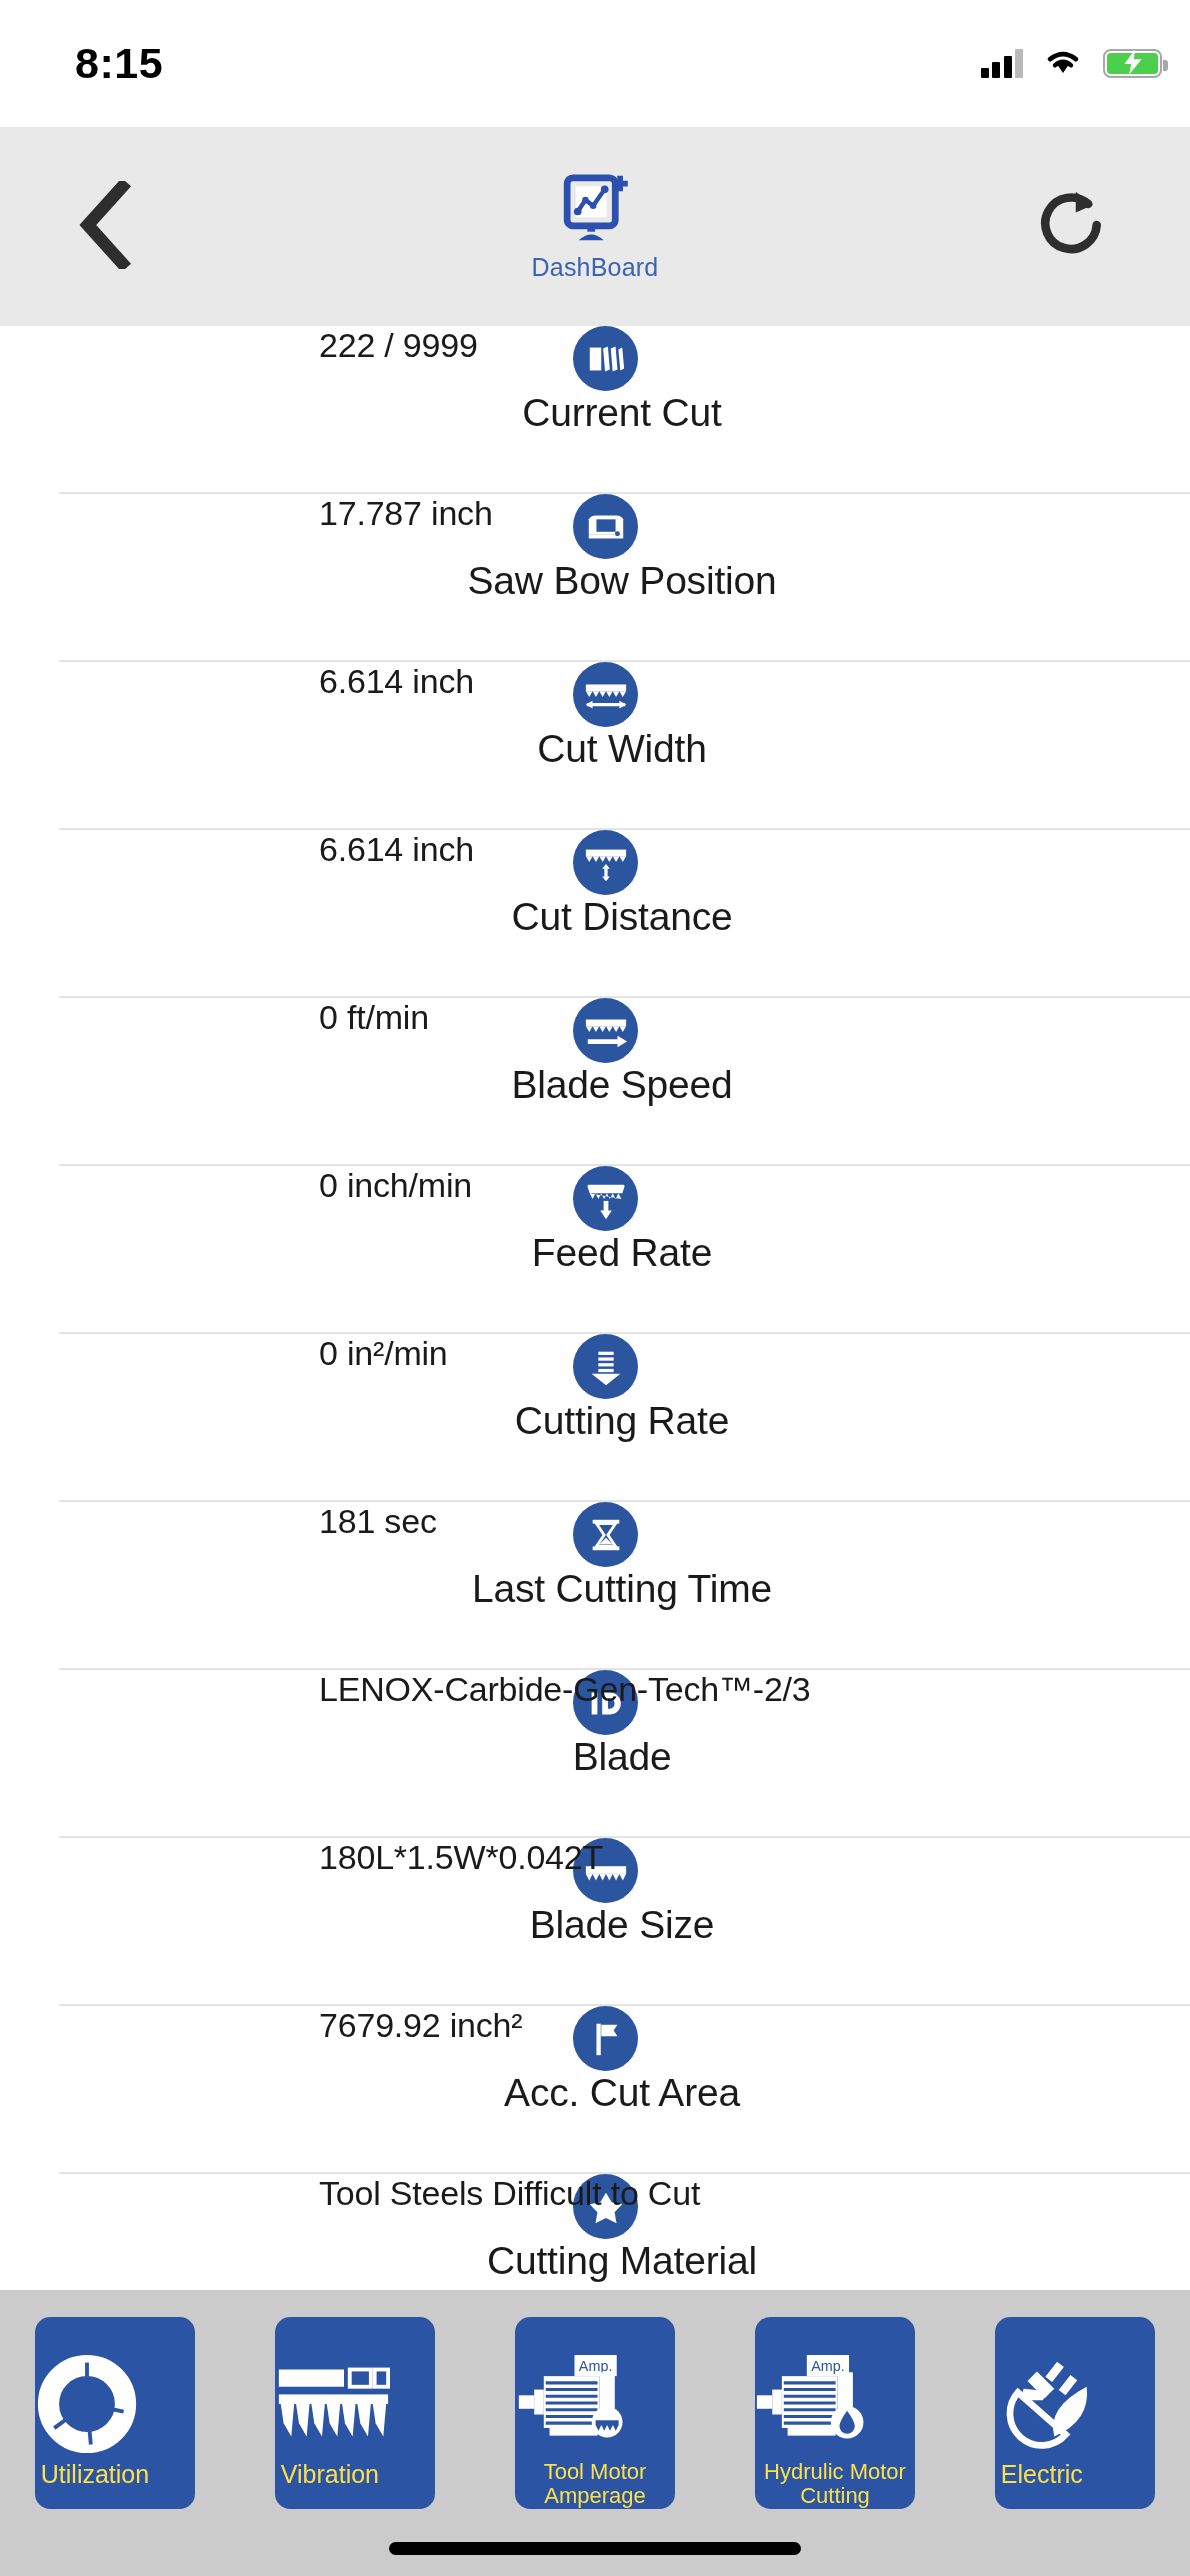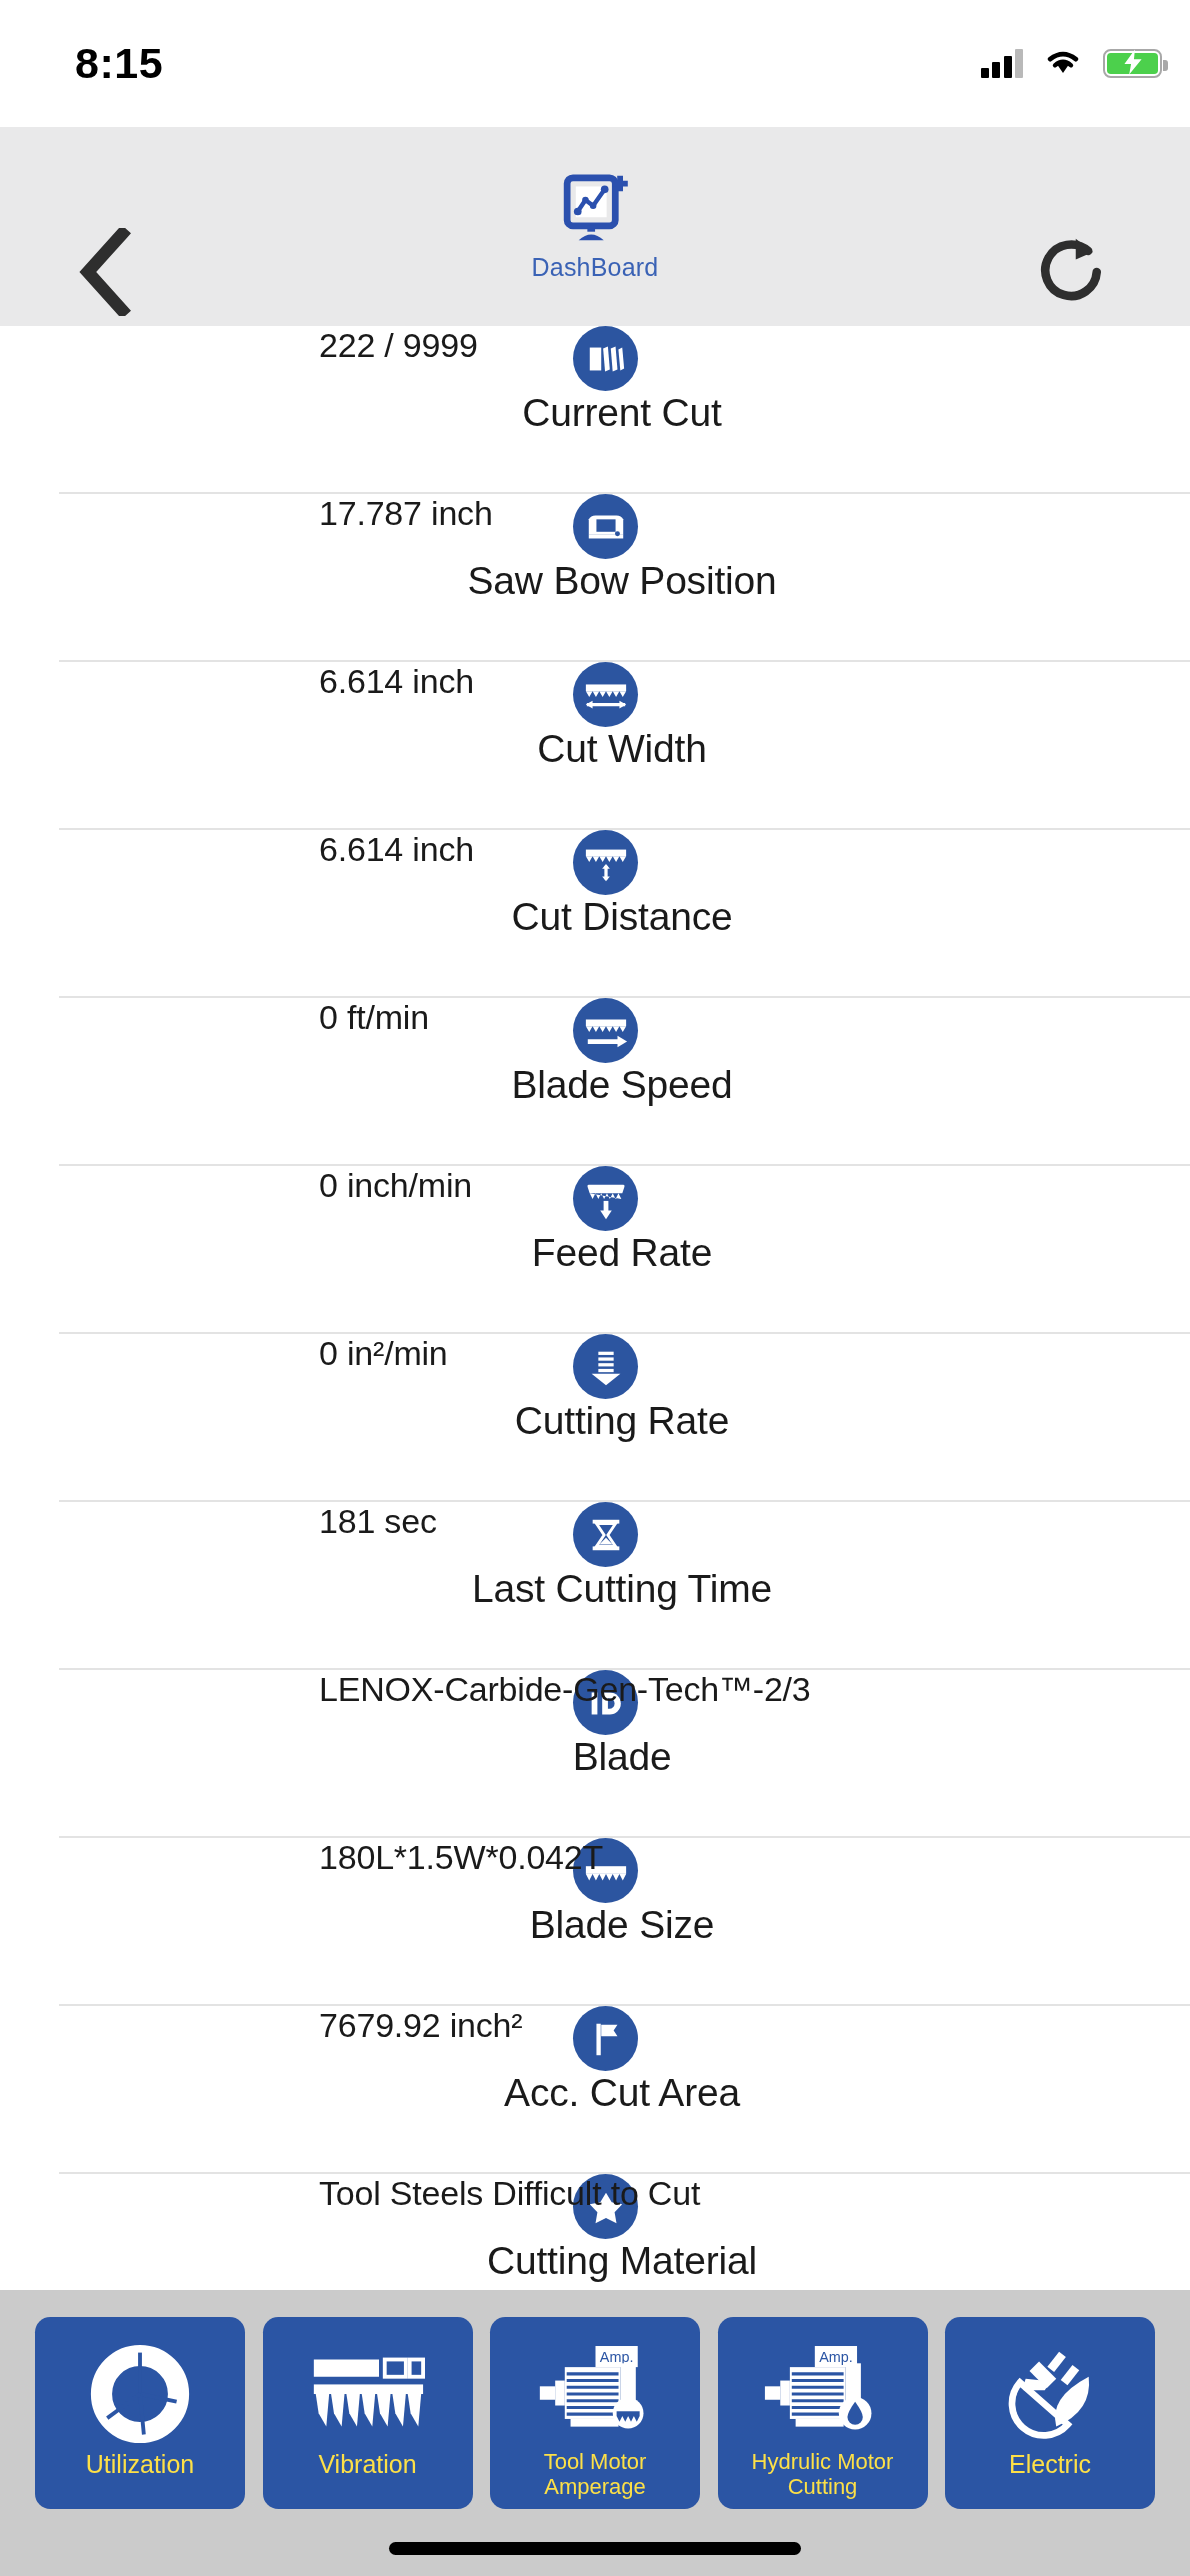--- a/index.html
+++ b/index.html
@@ -24,21 +24,21 @@
   .signal i:nth-child(3){height:22px;}
   .signal i:nth-child(4){height:29px;background:#b9b9b9;}
   .battery{position:relative;width:59px;height:29px;border:2.9px solid #a8a8a8;border-radius:7.7px;
            box-sizing:border-box;background:#fff;}
   .battery::after{content:"";position:absolute;right:-7.7px;top:8.6px;width:4.8px;height:11.5px;
                   background:#a8a8a8;border-radius:0 2.9px 2.9px 0;}
   .battery .lvl{position:absolute;left:1.9px;top:1.9px;bottom:1.9px;right:1.9px;background:#4cd04c;border-radius:3.8px;}
   .battery .bolt{position:absolute;left:50%;top:50%;transform:translate(-50%,-50%);z-index:2;}
 
   
-  .navbar{flex:0 0 199px;height:199px;background:#e9e9ea;display:flex;align-items:flex-end;
+  .navbar{flex:0 0 199px;height:199px;background:#e9e9ea;display:flex;align-items:center;
           justify-content:space-between;padding:0 78px;box-sizing:border-box;position:relative;}
   .nav-back{width:86px;height:105px;display:flex;align-items:center;justify-content:flex-start;cursor:pointer;}
   .nav-title{position:absolute;left:50%;top:50%;transform:translate(-50%,-50%);
              display:flex;flex-direction:column;align-items:center;gap:1.9px;}
   .nav-title .ttl{font-size:25px;color:#3a62b5;letter-spacing:0.2px;}
   .nav-refresh{width:86px;height:105px;display:flex;align-items:center;justify-content:flex-end;cursor:pointer;}
 
   
   .list{flex:1 1 auto;background:#fff;overflow:hidden;}
   .row{height:168px;display:flex;align-items:center;box-sizing:border-box;
@@ -46,22 +46,22 @@
   .row::after{content:"";position:absolute;left:59px;right:0;bottom:0;height:1.9px;background:#e3e3e3;}
   .row .ic{flex:0 0 65px;width:65px;height:65px;border-radius:50%;background:#2c55a0;
            display:flex;align-items:center;justify-content:center;margin-right:33px;}
   .row .ic svg{display:block;}
   .row .lbl{font-size:39px;color:#1a1a1a;white-space:nowrap;letter-spacing:-0.2px;}
   .row .val{font-size:34px;color:#1a1a1a;white-space:nowrap;position:absolute;left:319px;letter-spacing:-0.2px;}
 
   
   .tabbar{flex:0 0 286px;height:286px;background:#cbcbcb;display:flex;align-items:flex-start;
           justify-content:space-between;padding:27px 35px 0 35px;box-sizing:border-box;position:relative;}
-  .tab{width:210px;height:192px;background:#2b55a4;border-radius:15.3px;display:flex;flex-direction:column;
-       align-items:center;justify-content:flex-start;padding-top:20px;box-sizing:border-box;cursor:pointer;}
+  .tab{width:160px;height:192px;background:#2b55a4;border-radius:15.3px;display:flex;flex-direction:column;
+       align-items:flex-start;justify-content:flex-start;padding-top:30px;box-sizing:border-box;cursor:pointer;}
   .tab .gl{height:113px;display:flex;align-items:center;justify-content:center;}
   .tab .tl{color:#fde047;font-size:25px;line-height:1.12;text-align:center;margin-top:0;padding:0 5.8px;}
   .tab .tl.sm{font-size:22px;}
   .home-ind{position:absolute;left:50%;bottom:21px;transform:translateX(-50%);
             width:412px;height:13.4px;background:#000;border-radius:6.7px;}
 </style>
 </head>
 <body>
 
 <div class="phone">

